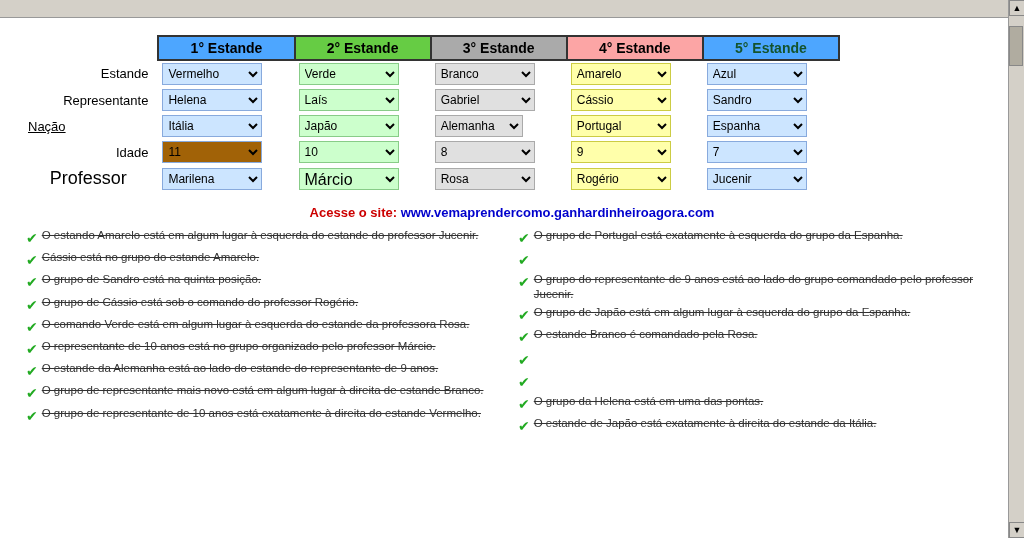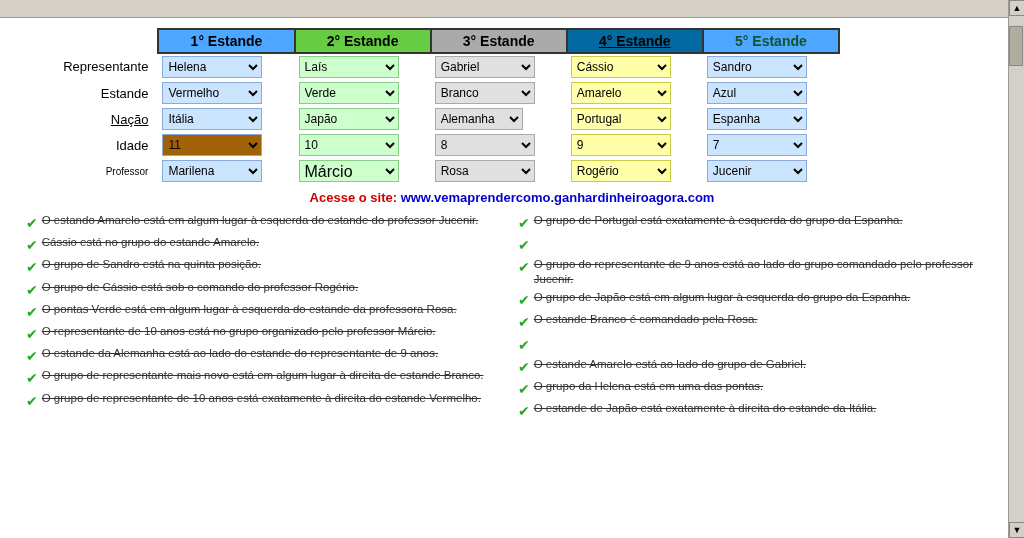--- a/index.html
+++ b/index.html
@@ -14,21 +14,21 @@
     .top-bar {
       height: 18px;
       background: #d4d0c8;
       border-bottom: 1px solid #999;
     }
     .main-content {
       padding: 10px 10px 10px 10px;
       position: relative;
     }
     .grid-table {
-      margin: 0 auto;
+      margin: 7px auto;
       border-collapse: collapse;
       width: 820px;
       margin-left: 100px;
     }
     .grid-table th {
       text-align: center;
       font-weight: bold;
       font-size: 14px;
       padding: 4px 8px;
       border: 2px solid #333;
@@ -41,21 +41,21 @@
     .col-label {
       text-align: right;
       font-weight: normal;
       font-size: 13px;
       padding-right: 8px;
       width: 120px;
     }
     .col1-header { background: #4da6ff; color: #000; border: 2px solid #333; }
     .col2-header { background: #66cc44; color: #000; border: 2px solid #333; }
     .col3-header { background: #aaaaaa; color: #000; border: 2px solid #333; }
-    .col4-header { background: #0369a1; color: #000; border: 2px solid #333; text-decoration: underline; }
+    .col4-header { background: #fca5a5; color: #000; border: 2px solid #333; }
     .col5-header { background: #4da6ff; color: #14532d; border: 2px solid #333; }
     select {
       font-size: 12px;
       padding: 1px;
       width: 100px;
       height: 22px;
       cursor: pointer;
     }
 
     .promo-bar {
@@ -148,20 +148,48 @@
           <td style="width:120px;"></td>
           <th class="col1-header" style="width:118px; font-size:14px; text-align:center; border:2px solid #333; padding:3px 8px;">1° Estande</th>
           <th class="col2-header" style="width:118px; font-size:14px; text-align:center; border:2px solid #333; padding:3px 8px;">2° Estande</th>
           <th class="col3-header" style="width:118px; font-size:14px; text-align:center; border:2px solid #333; padding:3px 8px;">3° Estande</th>
           <th class="col4-header" style="width:118px; font-size:14px; text-align:center; border:2px solid #333; padding:3px 8px;">4° Estande</th>
           <th class="col5-header" style="width:118px; font-size:14px; text-align:center; border:2px solid #333; padding:3px 8px;">5° Estande</th>
         </tr>
       </thead>
       <tbody id="table-body">
       <tr>
+            <td class="col-label" style="text-align: right; padding-right: 10px; font-size: 13px;">Estande</td>
+            <td style="padding: 2px 4px;">
+              <div style="display: flex; align-items: center;">
+                <select style="background: rgb(204, 229, 255); border: 1px solid rgb(136, 170, 221); font-size: 12px; width: 100px; height: 22px;"><option value="Vermelho">Vermelho</option><option value="Verde">Verde</option><option value="Branco">Branco</option><option value="Amarelo">Amarelo</option><option value="Azul">Azul</option></select>
+              </div>
+            </td>
+            <td style="padding: 2px 4px;">
+              <div style="display: flex; align-items: center;">
+                <select style="background: rgb(204, 255, 204); border: 1px solid rgb(136, 204, 136); font-size: 12px; width: 100px; height: 22px;"><option value="Vermelho">Vermelho</option><option value="Verde" selected="">Verde</option><option value="Branco">Branco</option><option value="Amarelo">Amarelo</option><option value="Azul">Azul</option></select>
+              </div>
+            </td>
+            <td style="padding: 2px 4px;">
+              <div style="display: flex; align-items: center;">
+                <select style="background: rgb(224, 224, 224); border: 1px solid rgb(170, 170, 170); font-size: 12px; width: 100px; height: 22px;"><option value="Vermelho">Vermelho</option><option value="Verde">Verde</option><option value="Branco" selected="">Branco</option><option value="Amarelo">Amarelo</option><option value="Azul">Azul</option></select>
+              </div>
+            </td>
+            <td style="padding: 2px 4px;">
+              <div style="display: flex; align-items: center;">
+                <select style="background: rgb(255, 255, 170); border: 1px solid rgb(204, 204, 68); font-size: 12px; width: 100px; height: 22px;"><option value="Vermelho">Vermelho</option><option value="Verde">Verde</option><option value="Branco">Branco</option><option value="Amarelo" selected="">Amarelo</option><option value="Azul">Azul</option></select>
+              </div>
+            </td>
+            <td style="padding: 2px 4px;">
+              <div style="display: flex; align-items: center;">
+                <select style="background: rgb(204, 229, 255); border: 1px solid rgb(136, 170, 221); font-size: 12px; width: 100px; height: 22px;"><option value="Vermelho">Vermelho</option><option value="Verde">Verde</option><option value="Branco">Branco</option><option value="Amarelo">Amarelo</option><option value="Azul" selected="">Azul</option></select>
+              </div>
+            </td>
+          </tr>
+          <tr>
             <td class="col-label" style="text-align: right; padding-right: 10px; font-size: 13px;">Representante</td>
             <td style="padding: 2px 4px;">
               <div style="display: flex; align-items: center;">
                 <select style="background: rgb(204, 229, 255); border: 1px solid rgb(136, 170, 221); font-size: 12px; width: 100px; height: 22px;"><option value="Helena">Helena</option><option value="Laís">Laís</option><option value="Gabriel">Gabriel</option><option value="Cássio">Cássio</option><option value="Sandro">Sandro</option></select>
               </div>
             </td>
             <td style="padding: 2px 4px;">
               <div style="display: flex; align-items: center;">
                 <select style="background: rgb(204, 255, 204); border: 1px solid rgb(136, 204, 136); font-size: 12px; width: 100px; height: 22px;"><option value="Helena">Helena</option><option value="Laís" selected="">Laís</option><option value="Gabriel">Gabriel</option><option value="Cássio">Cássio</option><option value="Sandro">Sandro</option></select>
               </div>
@@ -176,49 +204,21 @@
                 <select style="background: rgb(255, 255, 170); border: 1px solid rgb(204, 204, 68); font-size: 12px; width: 100px; height: 22px;"><option value="Helena">Helena</option><option value="Laís">Laís</option><option value="Gabriel">Gabriel</option><option value="Cássio" selected="">Cássio</option><option value="Sandro">Sandro</option></select>
               </div>
             </td>
             <td style="padding: 2px 4px;">
               <div style="display: flex; align-items: center;">
                 <select style="background: rgb(204, 229, 255); border: 1px solid rgb(136, 170, 221); font-size: 12px; width: 100px; height: 22px;"><option value="Helena">Helena</option><option value="Laís">Laís</option><option value="Gabriel">Gabriel</option><option value="Cássio">Cássio</option><option value="Sandro" selected="">Sandro</option></select>
               </div>
             </td>
           </tr>
           <tr>
-            <td class="col-label" style="text-align: right; padding-right: 10px; font-size: 13px;">Estande</td>
-            <td style="padding: 2px 4px;">
-              <div style="display: flex; align-items: center;">
-                <select style="background: rgb(204, 229, 255); border: 1px solid rgb(136, 170, 221); font-size: 12px; width: 100px; height: 22px;"><option value="Vermelho">Vermelho</option><option value="Verde">Verde</option><option value="Branco">Branco</option><option value="Amarelo">Amarelo</option><option value="Azul">Azul</option></select>
-              </div>
-            </td>
-            <td style="padding: 2px 4px;">
-              <div style="display: flex; align-items: center;">
-                <select style="background: rgb(204, 255, 204); border: 1px solid rgb(136, 204, 136); font-size: 12px; width: 100px; height: 22px;"><option value="Vermelho">Vermelho</option><option value="Verde" selected="">Verde</option><option value="Branco">Branco</option><option value="Amarelo">Amarelo</option><option value="Azul">Azul</option></select>
-              </div>
-            </td>
-            <td style="padding: 2px 4px;">
-              <div style="display: flex; align-items: center;">
-                <select style="background: rgb(224, 224, 224); border: 1px solid rgb(170, 170, 170); font-size: 12px; width: 100px; height: 22px;"><option value="Vermelho">Vermelho</option><option value="Verde">Verde</option><option value="Branco" selected="">Branco</option><option value="Amarelo">Amarelo</option><option value="Azul">Azul</option></select>
-              </div>
-            </td>
-            <td style="padding: 2px 4px;">
-              <div style="display: flex; align-items: center;">
-                <select style="background: rgb(255, 255, 170); border: 1px solid rgb(204, 204, 68); font-size: 12px; width: 100px; height: 22px;"><option value="Vermelho">Vermelho</option><option value="Verde">Verde</option><option value="Branco">Branco</option><option value="Amarelo" selected="">Amarelo</option><option value="Azul">Azul</option></select>
-              </div>
-            </td>
-            <td style="padding: 2px 4px;">
-              <div style="display: flex; align-items: center;">
-                <select style="background: rgb(204, 229, 255); border: 1px solid rgb(136, 170, 221); font-size: 12px; width: 100px; height: 22px;"><option value="Vermelho">Vermelho</option><option value="Verde">Verde</option><option value="Branco">Branco</option><option value="Amarelo">Amarelo</option><option value="Azul" selected="">Azul</option></select>
-              </div>
-            </td>
-          </tr>
-          <tr>
-            <td class="col-label" style="text-align: right; padding-right: 10px; font-size: 13px; text-decoration: underline;">Nação</td>
+            <td class="col-label" style="text-align: left; padding-right: 10px; font-size: 13px; text-decoration: underline;">Nação</td>
             <td style="padding: 2px 4px;">
               <div style="display: flex; align-items: center;">
                 <select style="background: rgb(204, 229, 255); border: 1px solid rgb(136, 170, 221); font-size: 12px; width: 100px; height: 22px;"><option value="Itália">Itália</option><option value="Japão">Japão</option><option value="Alemanha">Alemanha</option><option value="Portugal">Portugal</option><option value="Espanha">Espanha</option></select>
               </div>
             </td>
             <td style="padding: 2px 4px;">
               <div style="display: flex; align-items: center;">
                 <select style="background: rgb(204, 255, 204); border: 1px solid rgb(136, 204, 136); font-size: 12px; width: 100px; height: 22px;"><option value="Itália">Itália</option><option value="Japão" selected="">Japão</option><option value="Alemanha">Alemanha</option><option value="Portugal">Portugal</option><option value="Espanha">Espanha</option></select>
               </div>
             </td>
@@ -260,21 +260,21 @@
                 <select style="background: rgb(255, 255, 170); border: 1px solid rgb(204, 204, 68); font-size: 12px; width: 100px; height: 22px;"><option value="7">7</option><option value="8">8</option><option value="9" selected="">9</option><option value="10">10</option><option value="11">11</option></select>
               </div>
             </td>
             <td style="padding: 2px 4px;">
               <div style="display: flex; align-items: center;">
                 <select style="background: rgb(204, 229, 255); border: 1px solid rgb(136, 170, 221); font-size: 12px; width: 100px; height: 22px;"><option value="7">7</option><option value="8">8</option><option value="9">9</option><option value="10">10</option><option value="11">11</option></select>
               </div>
             </td>
           </tr>
           <tr>
-            <td class="col-label" style="text-align: right; padding-right: 10px; font-size: 10px;">Professor</td>
+            <td class="col-label" style="text-align: center; padding-right: 10px; font-size: 18px;">Professor</td>
             <td style="padding: 2px 4px;">
               <div style="display: flex; align-items: center;">
                 <select style="background: rgb(204, 229, 255); border: 1px solid rgb(136, 170, 221); font-size: 12px; width: 100px; height: 22px;"><option value="Marilena">Marilena</option><option value="Márcio">Márcio</option><option value="Rosa">Rosa</option><option value="Rogério">Rogério</option><option value="Jucenir">Jucenir</option></select>
               </div>
             </td>
             <td style="padding: 2px 4px;">
               <div style="display: flex; align-items: center;">
                 <select style="background: rgb(204, 255, 204); border: 1px solid rgb(136, 204, 136); font-size: 16px; width: 100px; height: 22px;"><option value="Marilena">Marilena</option><option value="Márcio" selected="">Márcio</option><option value="Rosa">Rosa</option><option value="Rogério">Rogério</option><option value="Jucenir">Jucenir</option></select>
               </div>
             </td>
@@ -316,21 +316,21 @@
         <div class="clue-item">
           <span class="check-icon">✔</span>
           <span class="clue-text">O grupo de Sandro está na quinta posição.</span>
         </div>
         <div class="clue-item">
           <span class="check-icon">✔</span>
           <span class="clue-text">O grupo de Cássio está sob o comando do professor Rogério.</span>
         </div>
         <div class="clue-item">
           <span class="check-icon">✔</span>
-          <span class="clue-text">O pontas Verde está em algum lugar à esquerda do estande da professora Rosa.</span>
+          <span class="clue-text">O comando Verde está em algum lugar à esquerda do estande da professora Rosa.</span>
         </div>
         <div class="clue-item">
           <span class="check-icon">✔</span>
           <span class="clue-text">O representante de 10 anos está no grupo organizado pelo professor Márcio.</span>
         </div>
         <div class="clue-item">
           <span class="check-icon">✔</span>
           <span class="clue-text">O estande da Alemanha está ao lado do estande do representante de 9 anos.</span>
         </div>
         <div class="clue-item">
@@ -360,21 +360,20 @@
         </div>
         <div class="clue-item">
           <span class="check-icon">✔</span>
           <span class="clue-text">O estande Branco é comandado pela Rosa.</span>
         </div>
         <div class="clue-item">
           <span class="check-icon">✔</span>
         </div>
         <div class="clue-item">
           <span class="check-icon">✔</span>
-          <span class="clue-text">O estande Amarelo está ao lado do grupo de Gabriel.</span>
         </div>
         <div class="clue-item">
           <span class="check-icon">✔</span>
           <span class="clue-text">O grupo da Helena está em uma das pontas.</span>
         </div>
         <div class="clue-item">
           <span class="check-icon">✔</span>
           <span class="clue-text">O estande de Japão está exatamente à direita do estande da Itália.</span>
         </div>
       </div>

